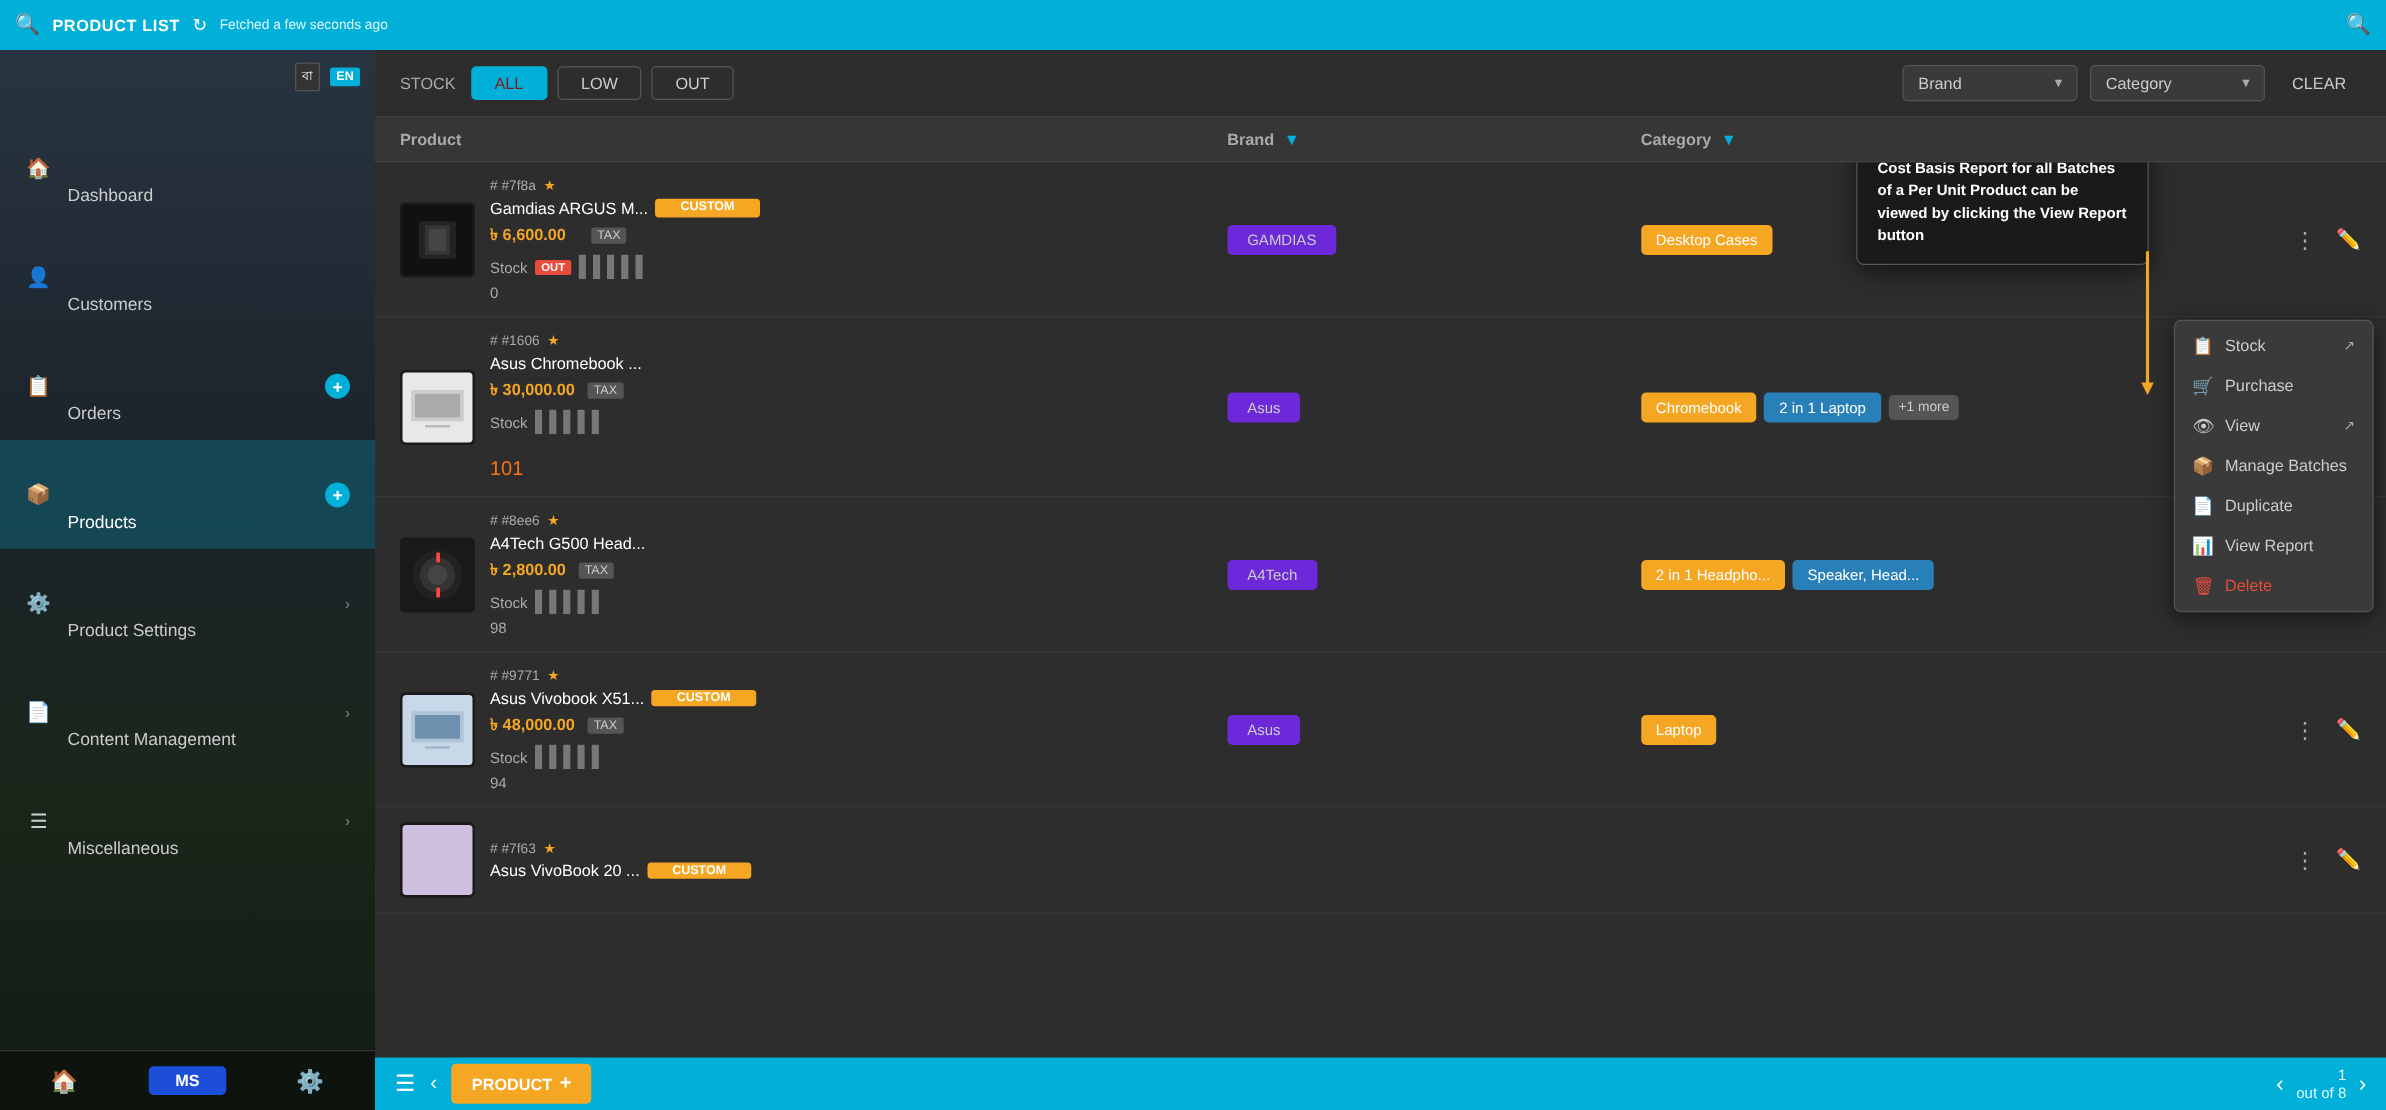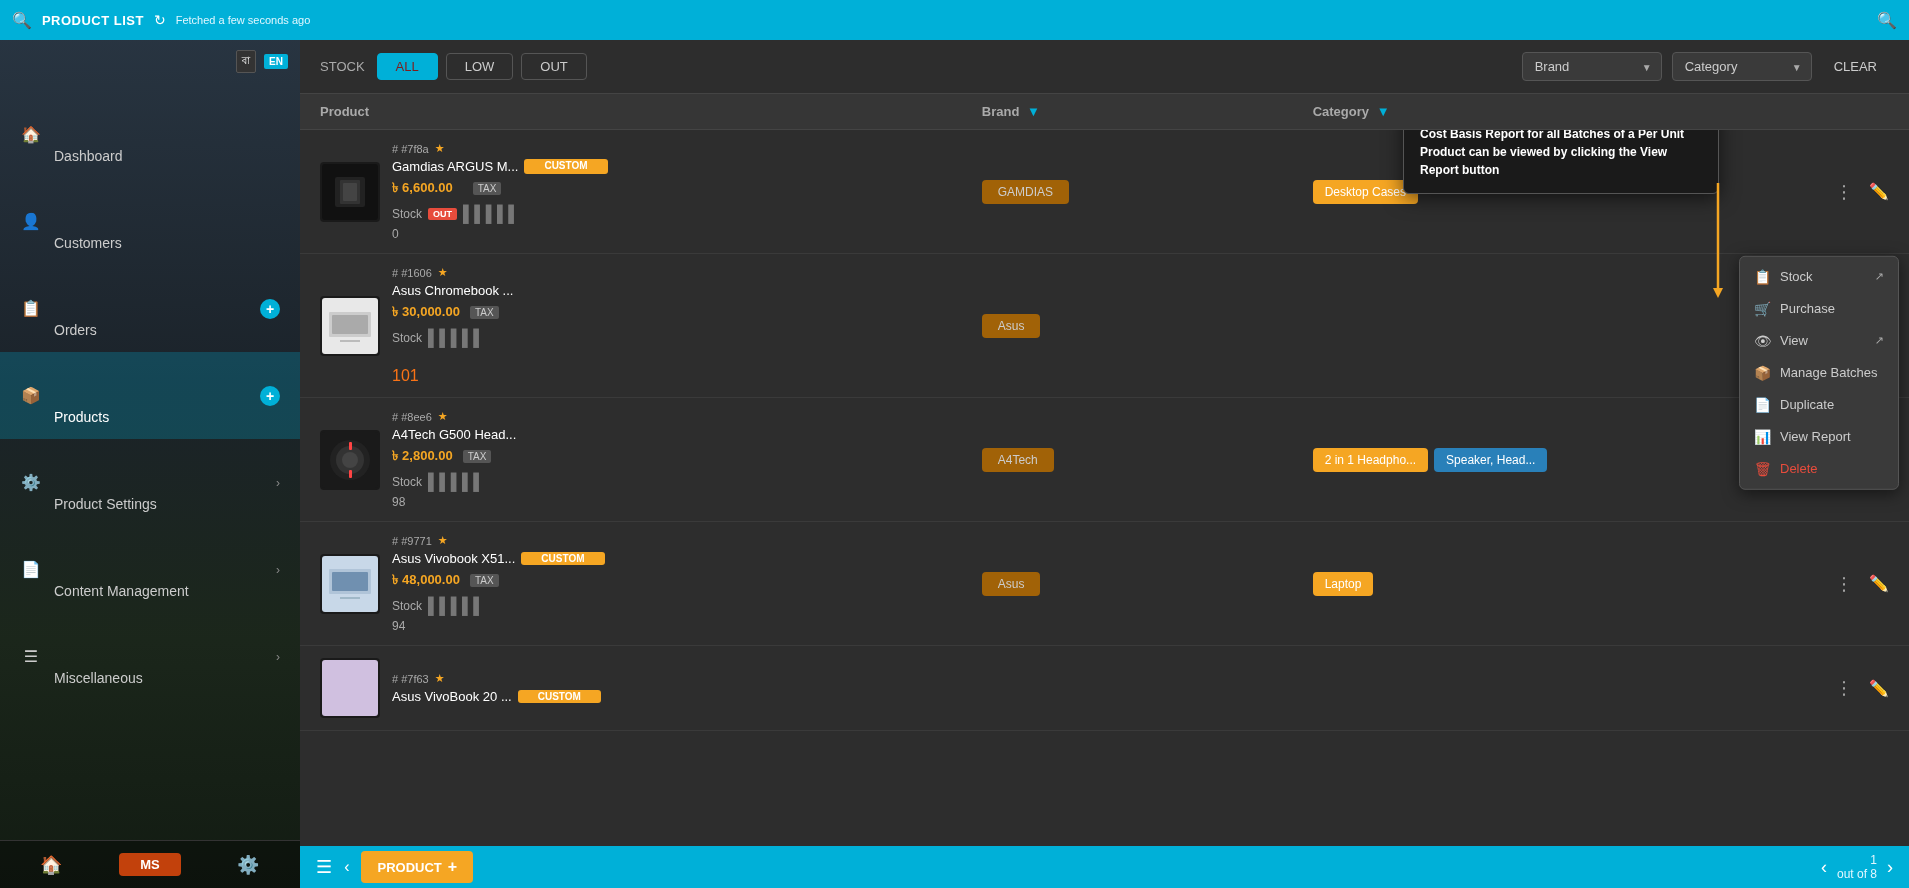--- a/index.html
+++ b/index.html
@@ -69,21 +69,21 @@
       width: 20px; height: 20px; display: flex; align-items: center; justify-content: center;
       font-size: 14px; font-weight: bold;
     }
     .sidebar-bottom {
       display: flex; align-items: center; justify-content: space-around;
       padding: 12px; border-top: 1px solid #333;
       background: rgba(0,0,0,0.3);
     }
     .sidebar-bottom-icon { font-size: 18px; color: #ccc; cursor: pointer; }
     .ms-badge {
-      background: #c2410c; color: #fff; font-weight: bold; font-size: 13px;
+      background: #1d4ed8; color: #fff; font-weight: bold; font-size: 13px;
       padding: 4px 21px; border-radius: 4px;
     }
 
     
     .content-area {
       flex: 1;
       background: #2d2d2d;
       display: flex;
       flex-direction: column;
       overflow: hidden;
@@ -153,21 +153,21 @@
     .star-icon { color: #f5a623; }
     .product-name { font-size: 13px; color: #fff; font-weight: 500; }
     .custom-badge { background: #f5a623; color: #fff; font-size: 10px; padding: 1px 20px; border-radius: 3px; margin-left: 6px; font-weight: bold; }
     .product-price { color: #f5a623; font-size: 13px; font-weight: 600; }
     .tax-badge { background: #555; color: #ccc; font-size: 10px; padding: 1px 5px; border-radius: 2px; margin-left: 4px; }
     .product-stock { display: flex; align-items: center; gap: 6px; font-size: 12px; color: #aaa; margin-top: 2px; }
     .out-badge { background: #e74c3c; color: #fff; font-size: 9px; padding: 1px 5px; border-radius: 2px; font-weight: bold; }
 
     .brand-cell { display: flex; align-items: center; }
     .brand-tag {
-      background: #a16207; color: #ccc; padding: 5px 16px; border-radius: 4px;
+      background: #6d28d9; color: #ccc; padding: 5px 16px; border-radius: 4px;
       font-size: 12px; font-weight: 500;
     }
 
     .category-cell { display: flex; align-items: center; flex-wrap: wrap; gap: 6px; }
     .cat-tag {
       background: #f5a623; color: #fff; padding: 5px 12px; border-radius: 4px;
       font-size: 12px; font-weight: 500;
     }
     .cat-tag-blue { background: #2980b9; }
     .more-badge { background: #555; color: #ccc; font-size: 11px; padding: 4px 8px; border-radius: 4px; }
@@ -201,21 +201,21 @@
 
     
     .tooltip-box {
       position: absolute;
       right: 180px;
       top: -40px;
       background: #1a1a1a;
       border: 1px solid #555;
       border-radius: 6px;
       padding: 14px 16px;
-      width: 316px;
+      width: 234px;
       font-size: 12px;
       color: #fff;
       line-height: 1.5;
       z-index: 200;
       box-shadow: 0 4px 20px rgba(0,0,0,0.6);
     }
 
     
     .bottom-bar {
       background: #00b0d8;
@@ -418,20 +418,25 @@
             </div>
             <div class="product-stock">
               <span>Stock</span>
               <span style="font-size:16px;color:#777;">▌▌▌▌▌</span>
             </div>
             <span style="font-size:16px;color:#f97316;margin-top:16px;">101</span>
           </div>
         </div>
         <div class="brand-cell">
           <span class="brand-tag">Asus</span>
+        </div>
+        <div class="category-cell">
+          <span class="cat-tag">Chromebook</span>
+          <span class="cat-tag cat-tag-blue">2 in 1 Laptop</span>
+          <span class="more-badge">+1 more</span>
         </div>
         <div class="row-actions">
           <button class="dots-btn">⋮</button>
           <span class="edit-btn">✏️</span>
         </div>
 
         <div class="context-menu">
           <div class="context-menu-item">
             <span class="menu-icon">📋</span>
             <span>Stock</span>

